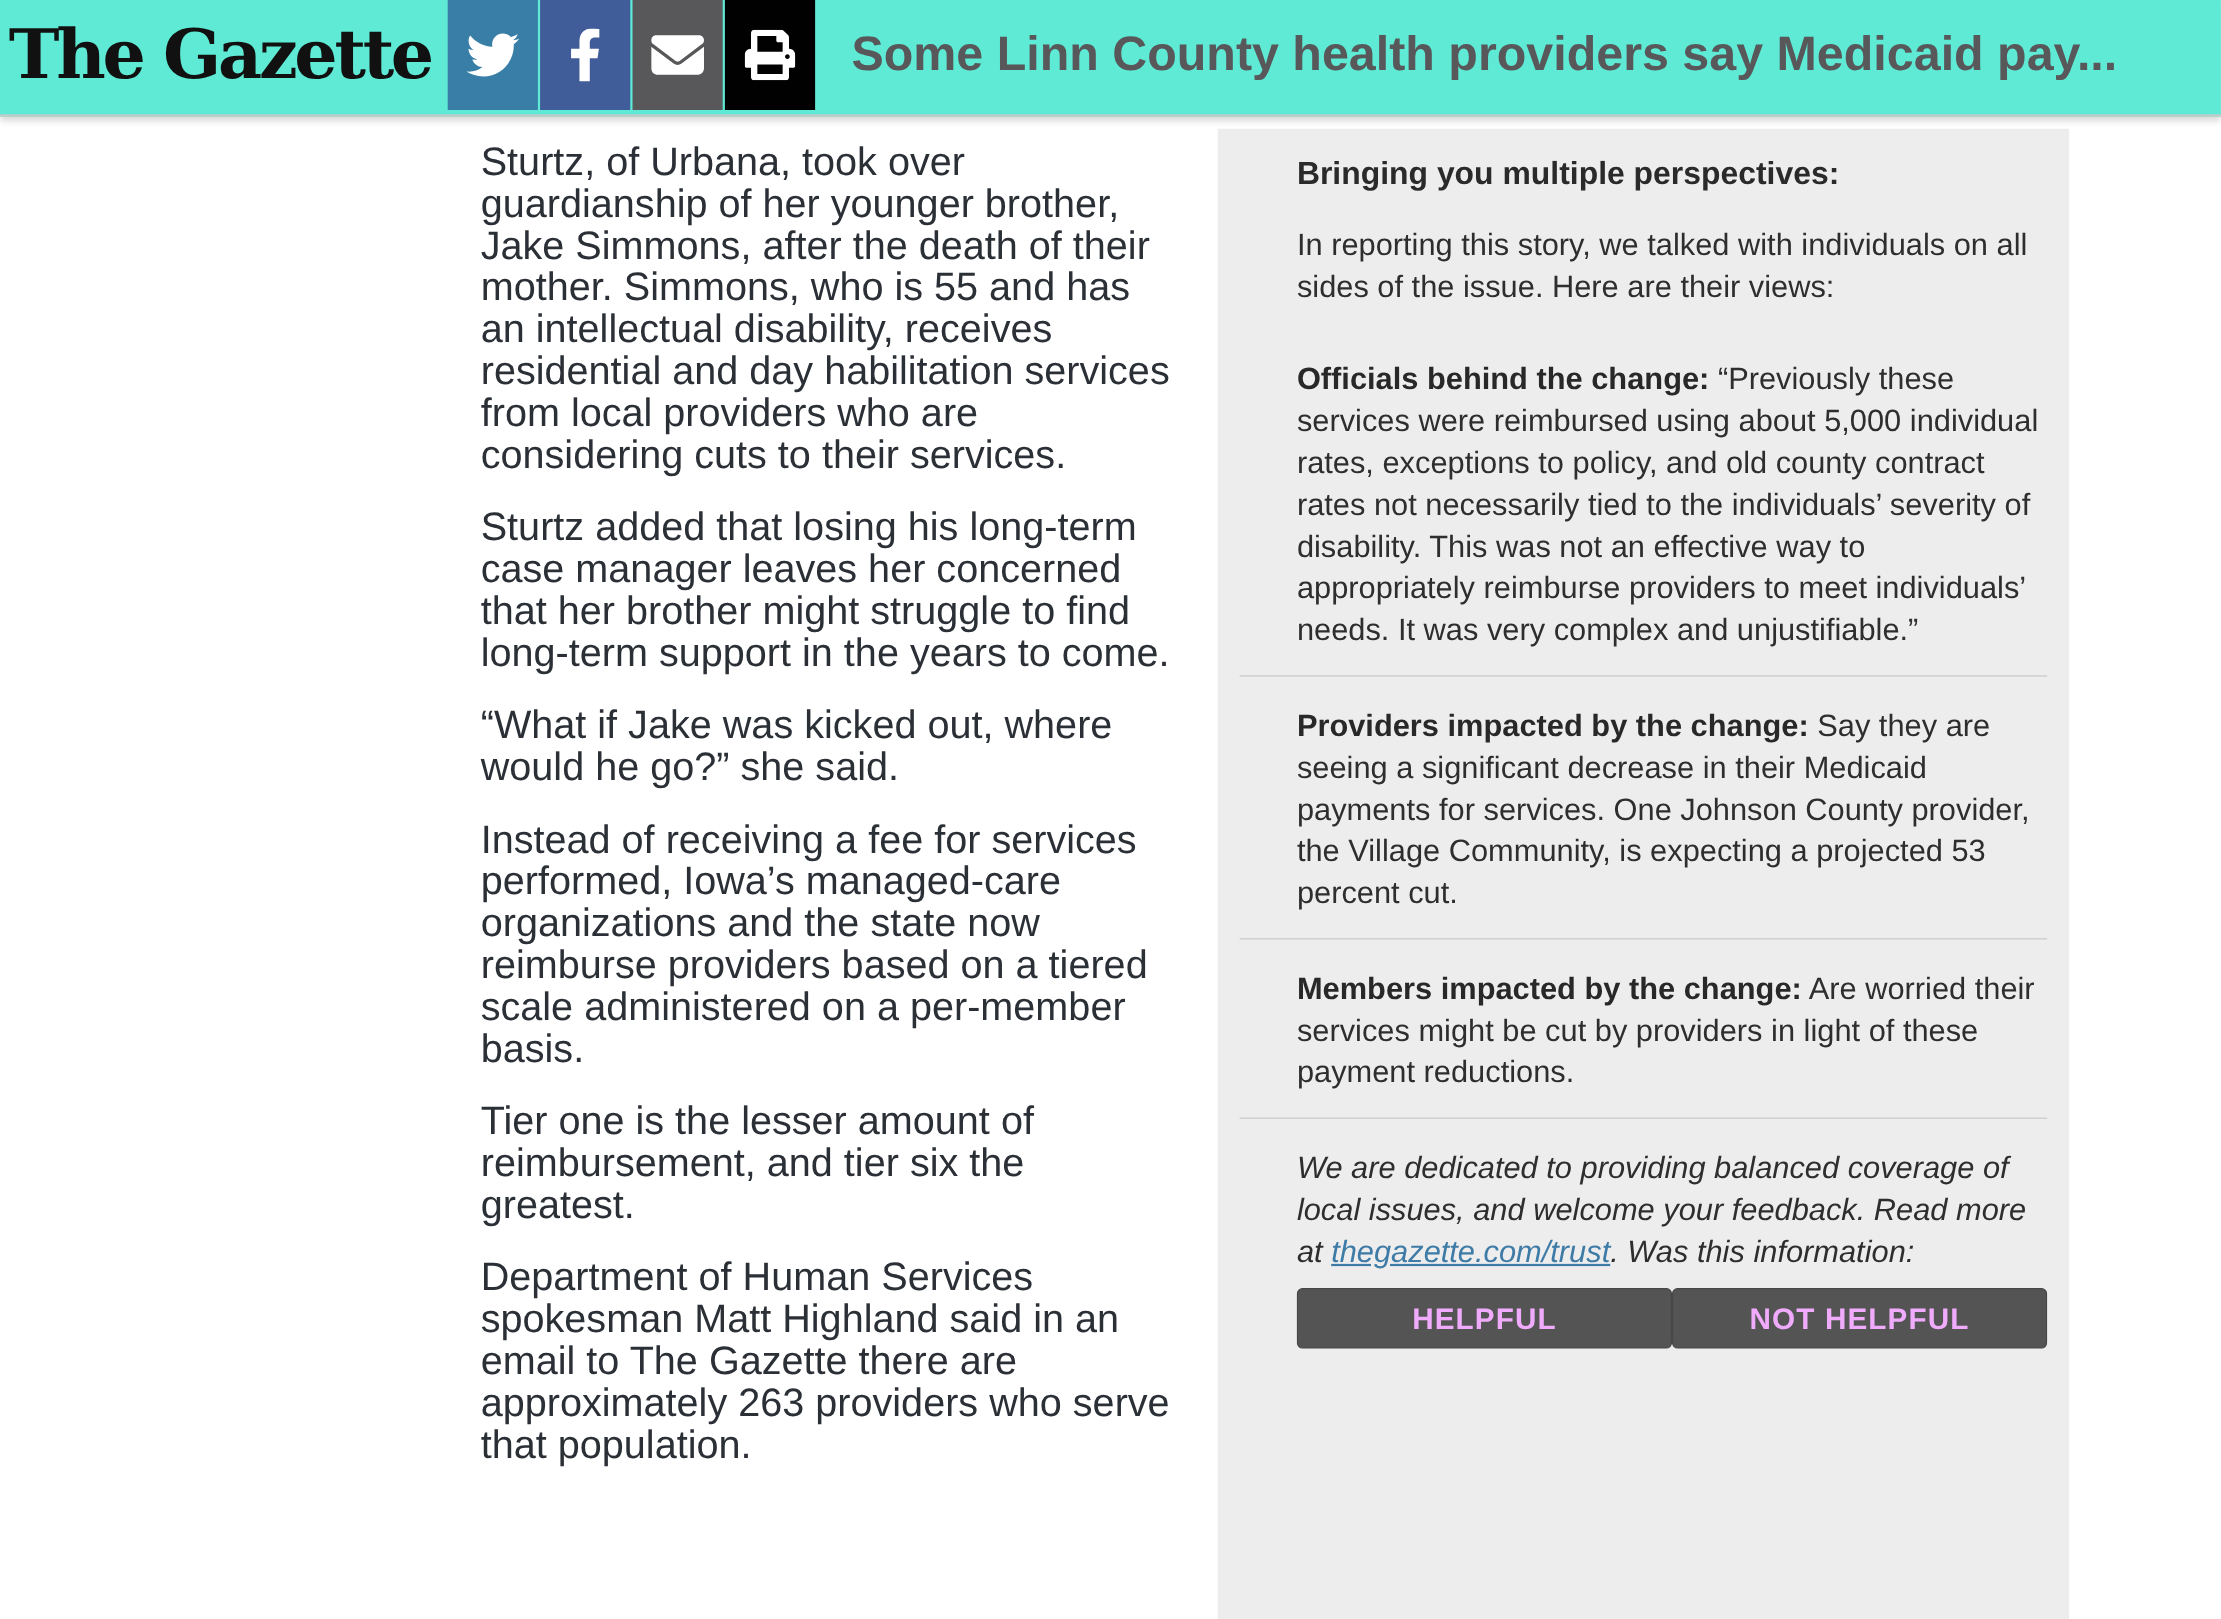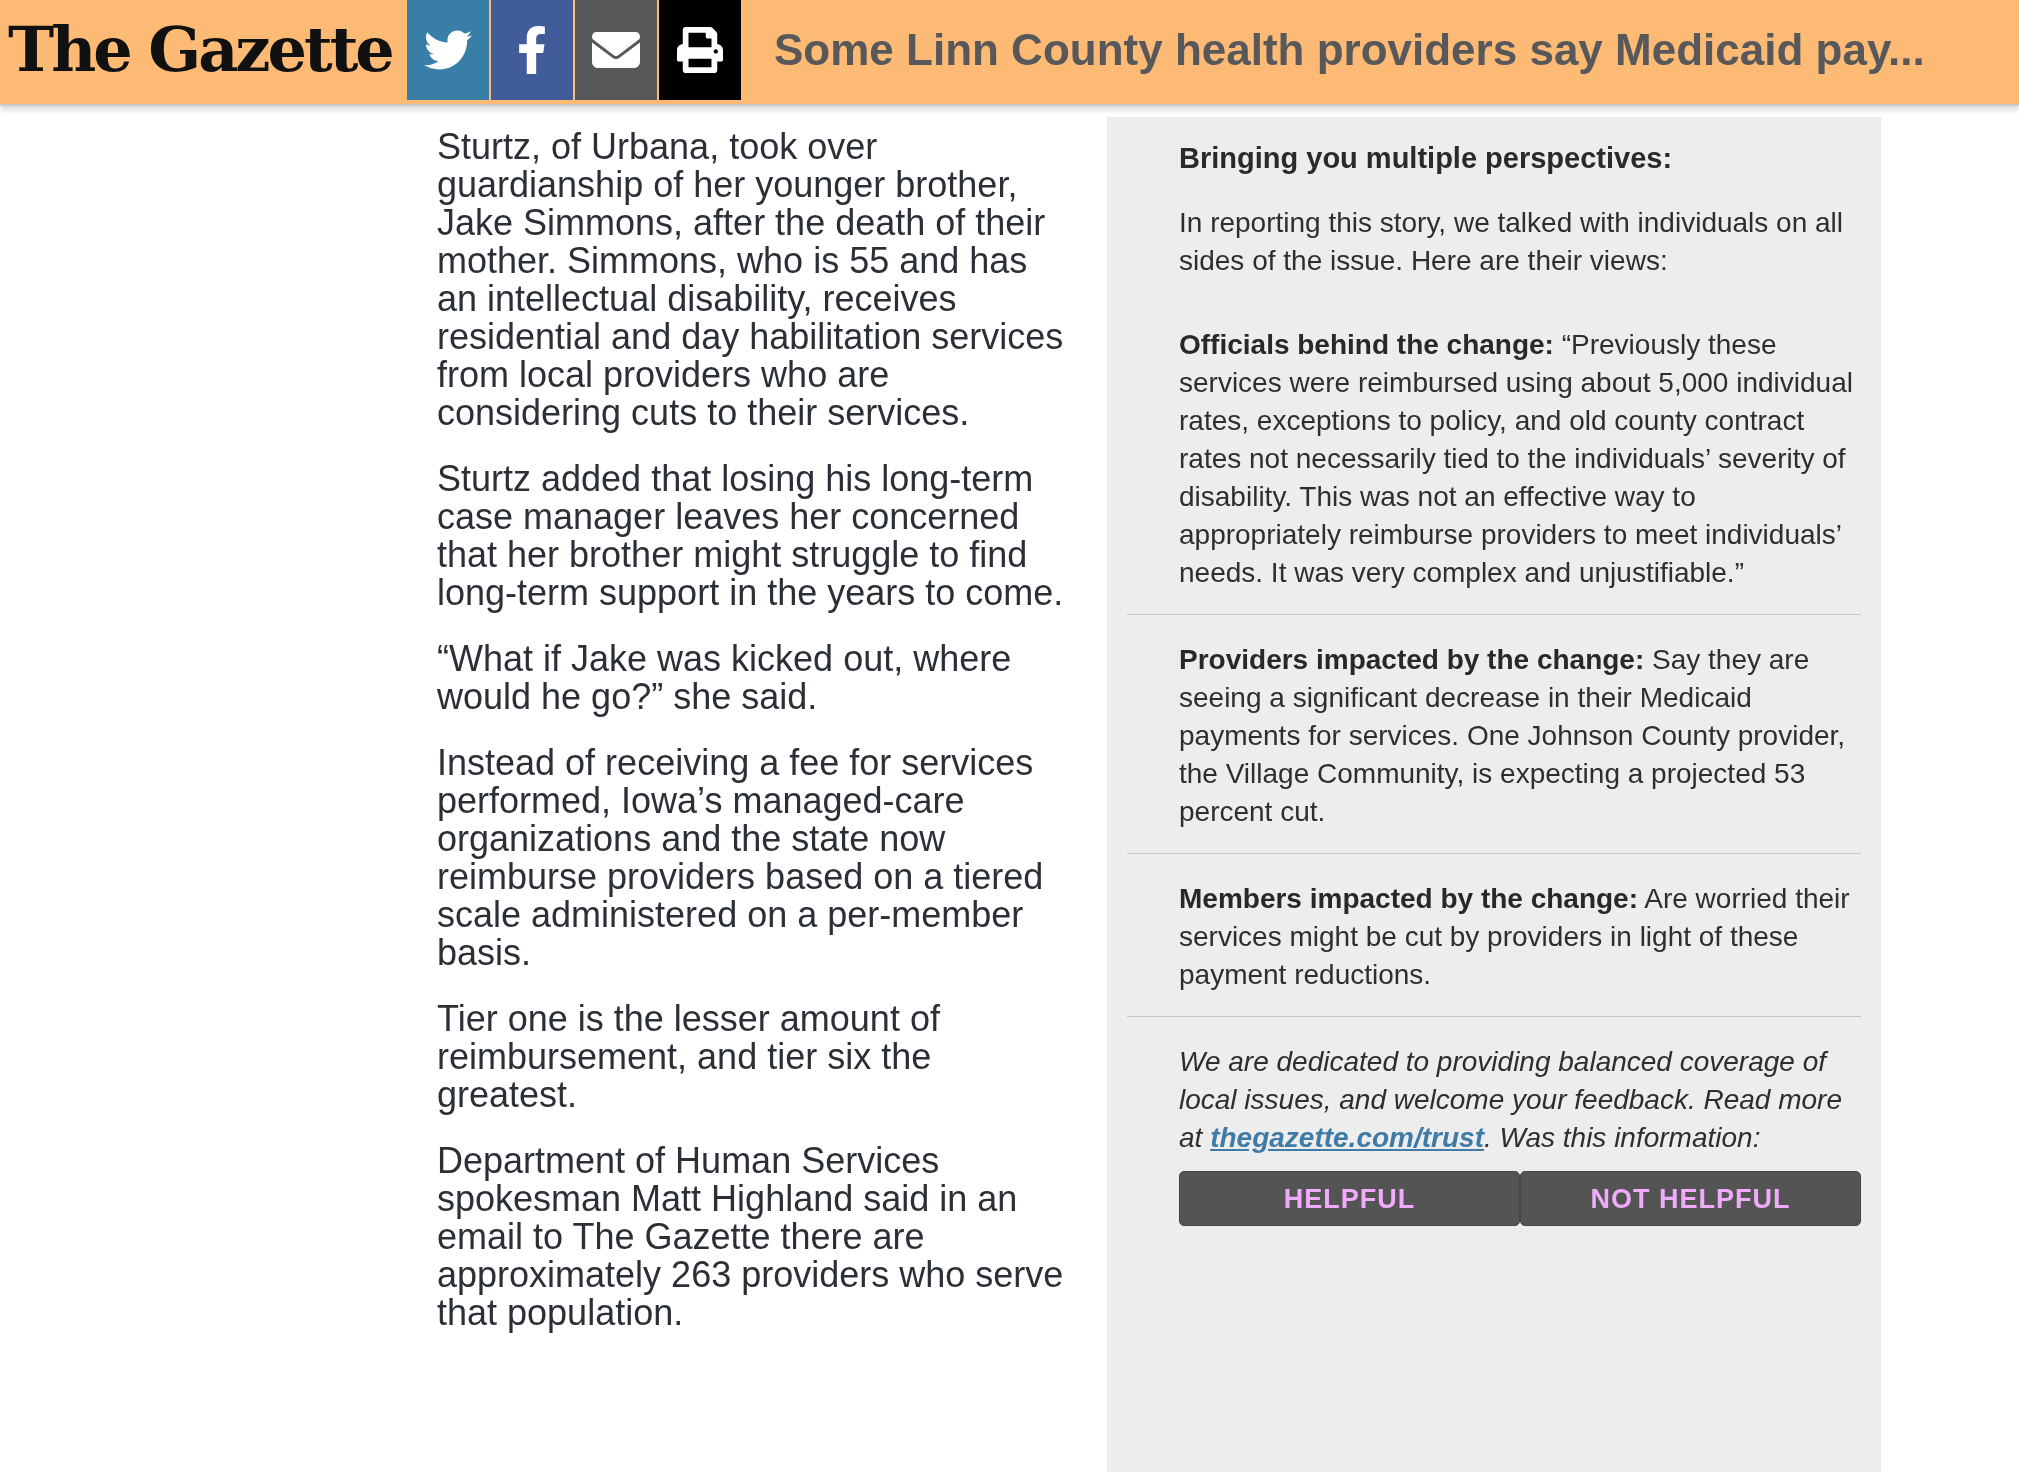--- a/index.html
+++ b/index.html
@@ -4,21 +4,21 @@
 <style>
   html,body{margin:0;padding:0;}
   body{
     width:2019px;height:1472px;position:relative;overflow:hidden;
     background:#ffffff;
     font-family:"Liberation Sans", sans-serif;
     -webkit-font-smoothing:antialiased;
   }
   
   .header{
-    position:absolute;top:0;left:0;width:2019px;height:104px;background:#fdba74;
+    position:absolute;top:0;left:0;width:2019px;height:104px;background:#5eead4;
     border-bottom:2px solid #c9c9c9;
     box-shadow:0 4px 6px rgba(0,0,0,0.15);
     z-index:5;
   }
   .logo{
     position:absolute;left:8px;top:0;height:104px;line-height:100px;
     font-family:"DejaVu Serif", serif;font-weight:700;font-size:62px;
     letter-spacing:-3px;color:#111111;cursor:pointer;white-space:nowrap;
   }
   .share-row{
@@ -52,21 +52,21 @@
   }
   .panel .intro{margin:0 0 46px 0;}
   .panel .section{margin:0 0 22px 0;}
   .panel .section b{color:#282828;}
   .panel hr{
     border:none;border-top:1px solid #c5c5c5;height:0;
     margin:0 2px 26px -52px;
   }
   .panel .feedback{margin:0 0 14px 0;font-style:italic;}
   .panel .feedback a{
-    color:#3e7ba6;font-weight:700;text-decoration:underline;cursor:pointer;
+    color:#3e7ba6;font-weight:400;text-decoration:underline;cursor:pointer;
   }
   .btn-row{
     display:flex;justify-content:space-between;margin-top:14px;padding-right:2px;
   }
   .fb-btn{
     width:357px;height:55px;background:#545454;border:1px solid #474747;border-radius:5px;
     color:#f0abfc;font-weight:700;font-size:27px;letter-spacing:1px;
     display:flex;align-items:center;justify-content:center;cursor:pointer;
     font-style:normal;box-sizing:border-box;
   }

